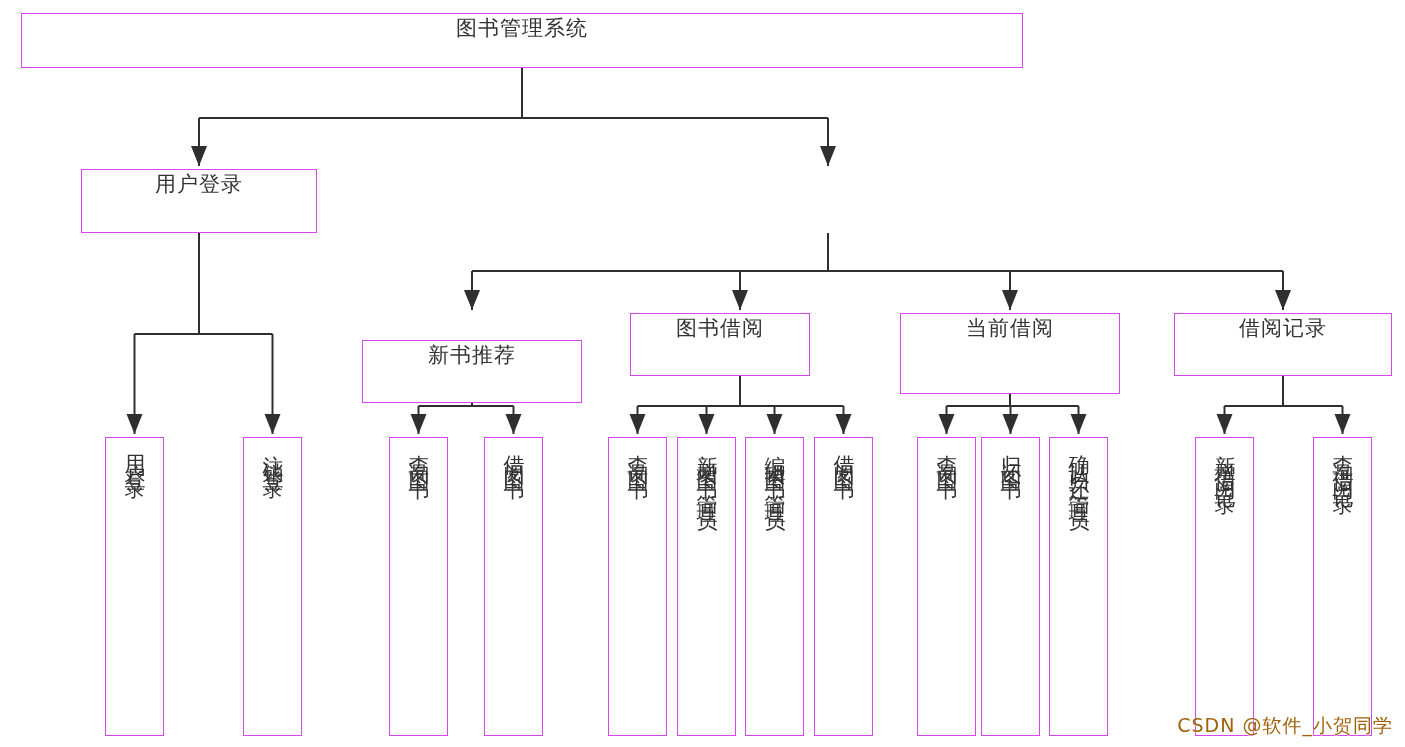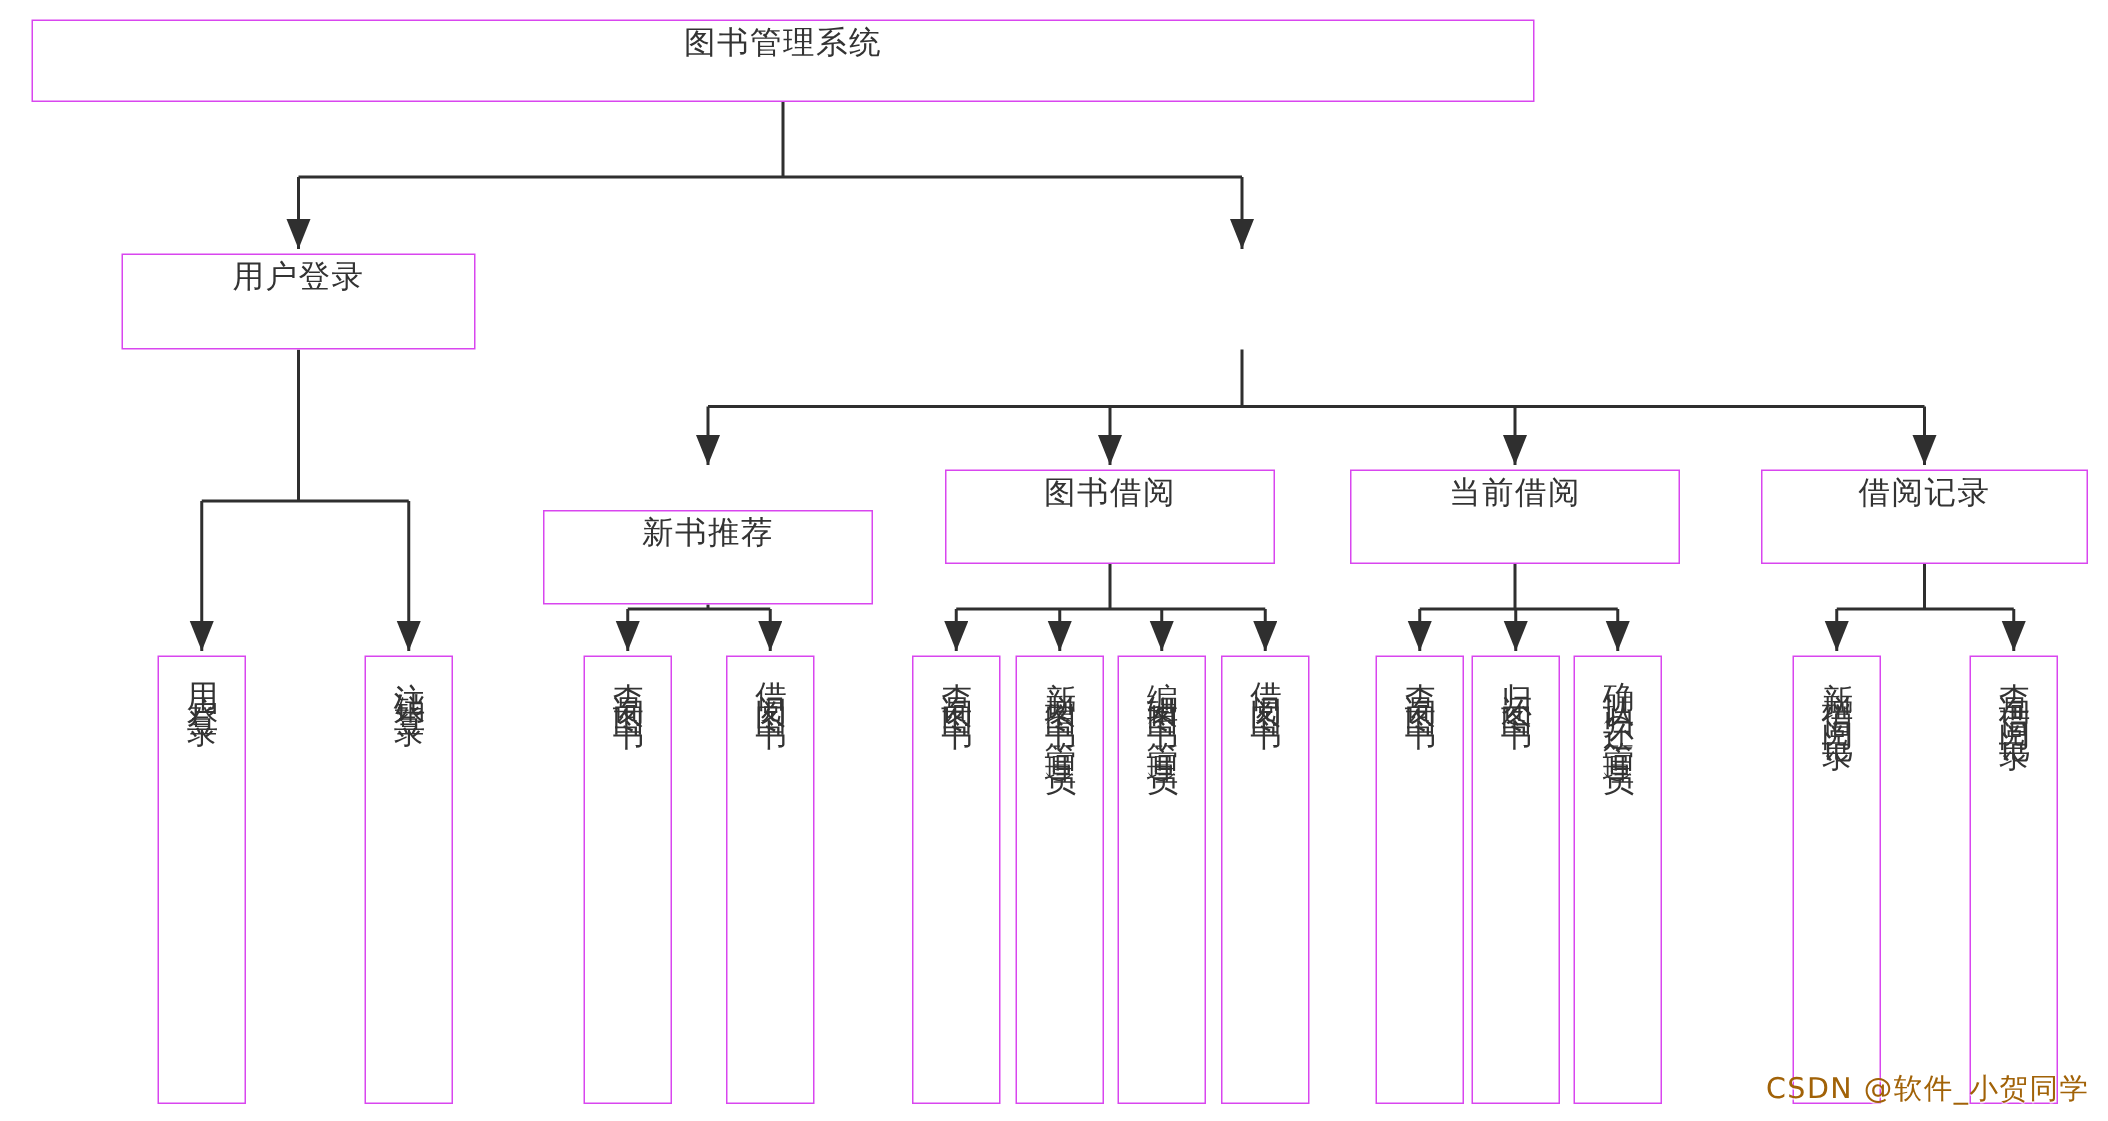--- a/index.html
+++ b/index.html
@@ -101,24 +101,24 @@
     <span>图书管理系统</span>
   </div>
 
   <div class="node hbox" style="left:81px; top:169px; width:236px; height:64px;">
     <span>用户登录</span>
   </div>
 
   <div class="node hbox" style="left:362px; top:313px; width:220px; height:63px;margin-top:27px;">
     <span>新书推荐</span>
   </div>
-  <div class="node hbox" style="left:630px; top:313px; width:220px; height:63px;">
+  <div class="node hbox" style="left:630px; top:313px; width:180px; height:63px;">
     <span>图书借阅</span>
   </div>
-  <div class="node hbox" style="left:900px; top:313px; width:220px; height:63px;">
+  <div class="node hbox" style="left:900px; top:313px; width:220px; height:81px;">
     <span>当前借阅</span>
   </div>
   <div class="node hbox" style="left:1174px; top:313px; width:218px; height:63px;">
     <span>借阅记录</span>
   </div>
 
   <div class="node leaf" style="left:105px;">
     <span class="vtext">用户登录</span>
   </div>
   <div class="node leaf" style="left:243px;">

